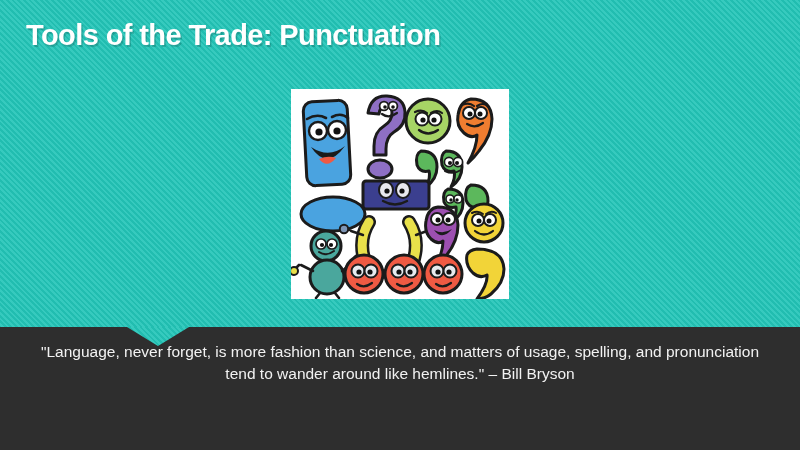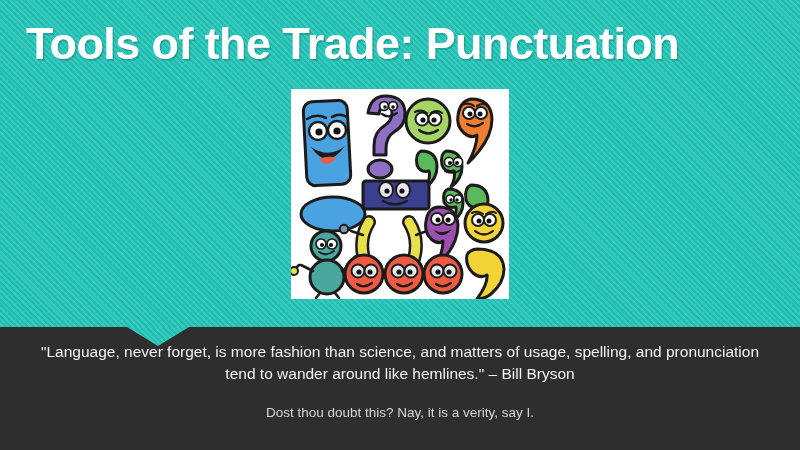--- a/index.html
+++ b/index.html
@@ -30,21 +30,21 @@
         rgba(0,0,0,0.045) 4px);
   }
 
   
   .title{
     position:absolute;
     left:26px; top:20px;
     width:740px;
     color:#ffffff;
     font-family:"Liberation Sans", sans-serif;
-    font-size:45px;
+    font-size:29px;
     font-weight:bold;
     letter-spacing:-0.6px;
     line-height:1.05;
     white-space:nowrap;
     text-shadow:1.5px 1.5px 0 rgba(0,0,0,0.16);
   }
 
   
   .picture-panel{
     position:absolute;
@@ -272,18 +272,17 @@
         <circle cx="159" cy="182" r="6.5" fill="#e7eaee" stroke="#1b1b1b" stroke-width="2"></circle>
         <circle cx="147" cy="183" r="2.6" fill="#111"></circle>
         <circle cx="158" cy="183" r="2.6" fill="#111"></circle>
         <path d="M145 195 Q152 200 160 194" fill="none" stroke="#1b1b1b" stroke-width="2.2" stroke-linecap="round"></path>
       </g>
     </svg>
   </div>
 
   <div class="caption-band">
     <div class="quote">"Language, never forget, is more fashion than science, and matters of usage, spelling, and pronunciation tend to wander around like hemlines." – Bill Bryson</div>
-    <div class="subquote">Dost thou doubt this? Nay, it is a verity, say I.</div>
   </div>
   <div class="band-notch"></div>
   <div class="band-notch-tex"></div>
 
 </div>
 
 </body></html>

